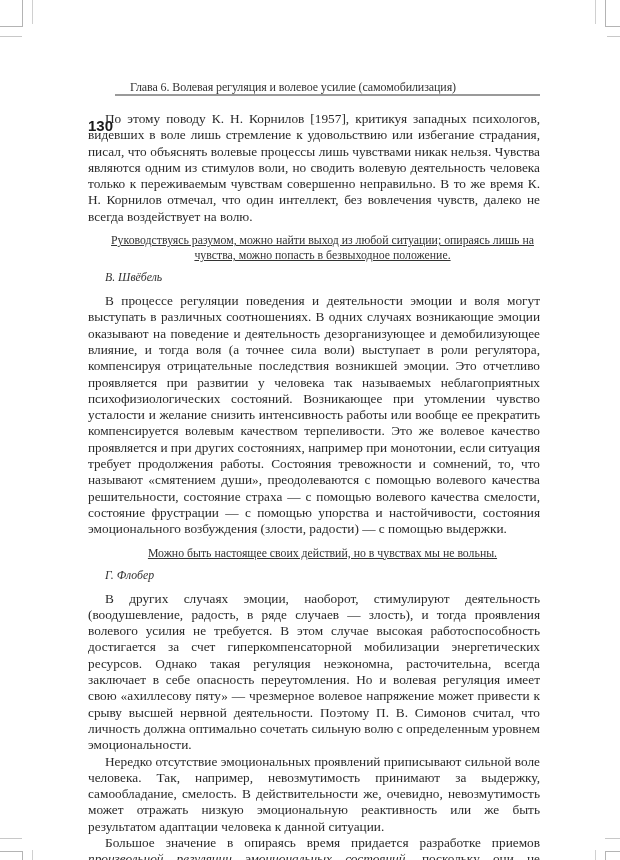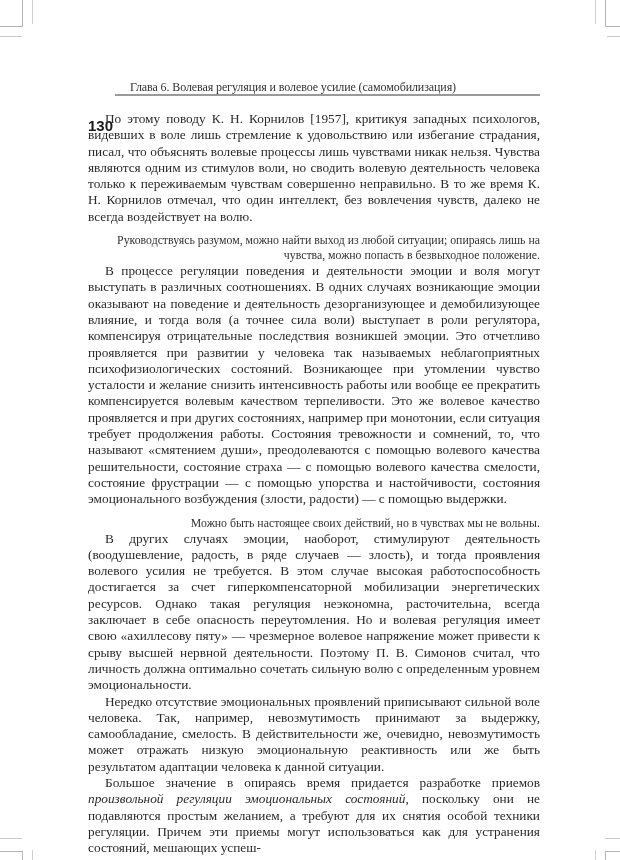--- a/index.html
+++ b/index.html
@@ -4,21 +4,21 @@
 <style>
   html, body { margin: 0; padding: 0; background: #ffffff; }
   body { width: 620px; height: 860px; position: relative; overflow: hidden; }
   .crop { position: absolute; background: #b4b4b4; }
   .header { position: absolute; left: 88px; top: 78px; width: 452px; height: 20px; }
   .page-num { position: absolute; left: 0; top: 0; font-family: "Liberation Sans", sans-serif; font-weight: bold; font-size: 15px; color: #1a1a1a; line-height: 18px; margin-top: 39px; }
   .run-title { position: absolute; left: 27px; top: 1px; font-family: Liberation Serif, serif; font-size: 12px; color: #333; line-height: 16px; letter-spacing: -0.1px; white-space: nowrap; margin-left: 15px; }
   .run-rule { position: absolute; left: 27px; right: 0; top: 16px; height: 2px; background: #9a9a9a; }
   .body { position: absolute; left: 88px; top: 111px; width: 452px; font-family: "Liberation Serif", serif; color: #2a2a2a; }
   .p { font-size: 13.3px; line-height: 16.3px; text-align: justify; text-indent: 17px; margin: 0; hyphens: manual; }
-  .quote { font-size: 11.8px; line-height: 15px; text-align: right; margin: 8px 0 0 0; padding-left: 17px; color: #333; }
+  .quote { font-size: 11.8px; line-height: 15px; text-align: center; margin: 8px 0 0 0; padding-left: 17px; color: #333; text-decoration: underline; }
   .author { font-size: 11.8px; font-style: italic; line-height: 15px; margin: 7px 0 8px 0; padding-left: 17px; color: #333; }
   .it { font-style: italic; }
 </style>
 </head>
 <body>
 
 <div class="crop" style="left:0;top:26px;width:22px;height:1px;"></div>
 <div class="crop" style="left:22px;top:0;width:1px;height:27px;"></div>
 <div class="crop" style="left:32px;top:0;width:1px;height:24px;background:#d0d0d0;"></div>
 <div class="crop" style="left:0;top:36px;width:22px;height:1px;background:#c8c8c8;"></div>
@@ -38,21 +38,23 @@
 <div class="header">
   <span class="page-num">130</span>
   <span class="run-title">Глава 6. Волевая регуляция и волевое усилие (самомобилизация)</span>
   <div class="run-rule"></div>
 </div>
 
 <div class="body">
   <p class="p">По этому поводу К. Н. Корнилов [1957], критикуя западных психологов, видевших в воле лишь стремление к удовольствию или избегание страдания, писал, что объяснять волевые процессы лишь чувствами никак нельзя. Чувства являются одним из стимулов воли, но сводить волевую деятельность человека только к переживаемым чувствам совершенно неправильно. В то же время К. Н. Корнилов отмечал, что один интеллект, без вовлечения чувств, далеко не всегда воздействует на волю.</p>
 
   <p class="quote">Руководствуясь разумом, можно найти выход из любой ситуации; опираясь лишь на чувства, можно попасть в безвыходное положение.</p>
+  <p class="author">В. Швёбель</p>
 
   <p class="p">В процессе регуляции поведения и деятельности эмоции и воля могут выступать в различных соотношениях. В одних случаях возникающие эмоции оказывают на поведение и деятельность дезорганизующее и демобилизующее влияние, и тогда воля (а точнее сила воли) выступает в роли регулятора, компенсируя отрицательные последствия возникшей эмоции. Это отчетливо проявляется при развитии у человека так называемых неблагоприятных психофизиологических состояний. Возникающее при утомлении чувство усталости и желание снизить интенсивность работы или вообще ее прекратить компенсируется волевым качеством терпеливости. Это же волевое качество проявляется и при других состояниях, например при монотонии, если ситуация требует продолжения работы. Состояния тревожности и сомнений, то, что называют «смятением души», преодолеваются с помощью волевого качества решительности, состояние страха — с помощью волевого качества смелости, состояние фрустрации — с помощью упорства и настойчивости, состояния эмоционального возбуждения (злости, радости) — с помощью выдержки.</p>
 
   <p class="quote">Можно быть настоящее своих действий, но в чувствах мы не вольны.</p>
+  <p class="author">Г. Флобер</p>
 
   <p class="p">В других случаях эмоции, наоборот, стимулируют деятельность (воодушевление, радость, в ряде случаев — злость), и тогда проявления волевого усилия не требуется. В этом случае высокая работоспособность достигается за счет гиперкомпенсаторной мобилизации энергетических ресурсов. Однако такая регуляция неэкономна, расточительна, всегда заключает в себе опасность переутомления. Но и волевая регуляция имеет свою «ахиллесову пяту» — чрезмерное волевое напряжение может привести к срыву высшей нервной деятельности. Поэтому П. В. Симонов считал, что личность должна оптимально сочетать сильную волю с определенным уровнем эмоциональности.</p>
   <p class="p">Нередко отсутствие эмоциональных проявлений приписывают сильной воле человека. Так, например, невозмутимость принимают за выдержку, самообладание, смелость. В действительности же, очевидно, невозмутимость может отражать низкую эмоциональную реактивность или же быть результатом адаптации человека к данной ситуации.</p>
   <p class="p"><span>Большое значение в опираясь время придается разработке приемов </span><span class="it">произвольной регуляции эмоциональных состояний</span><span>, поскольку они не подавляются простым желанием, а требуют для их снятия особой техники регуляции. Причем эти приемы могут использоваться как для устранения состояний, мешающих успеш-</span></p>
 </div>
 
 </body></html>

